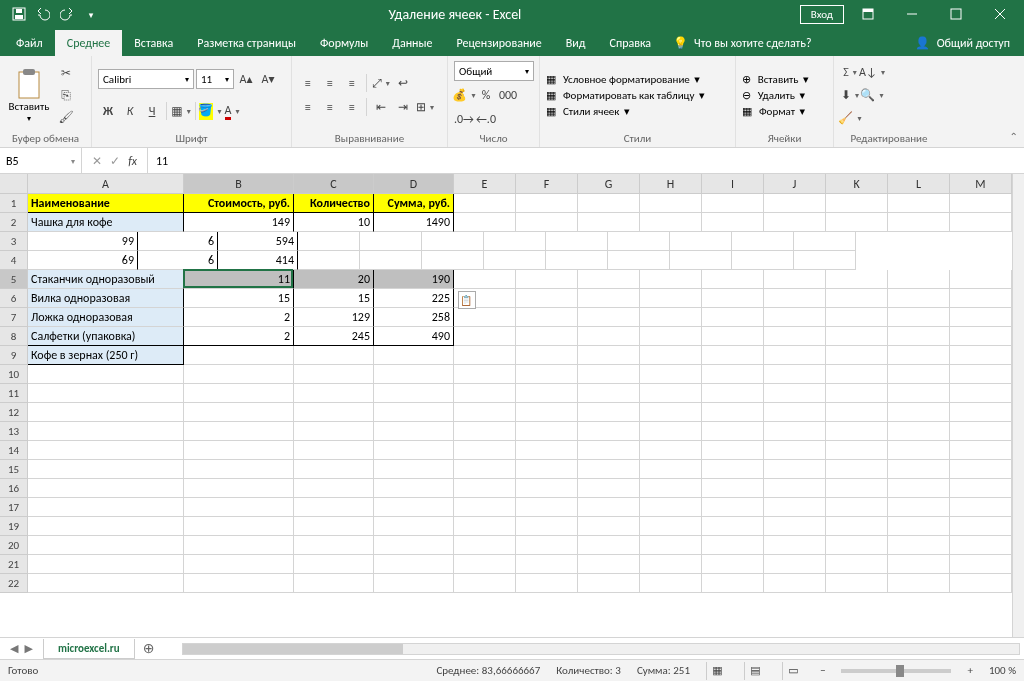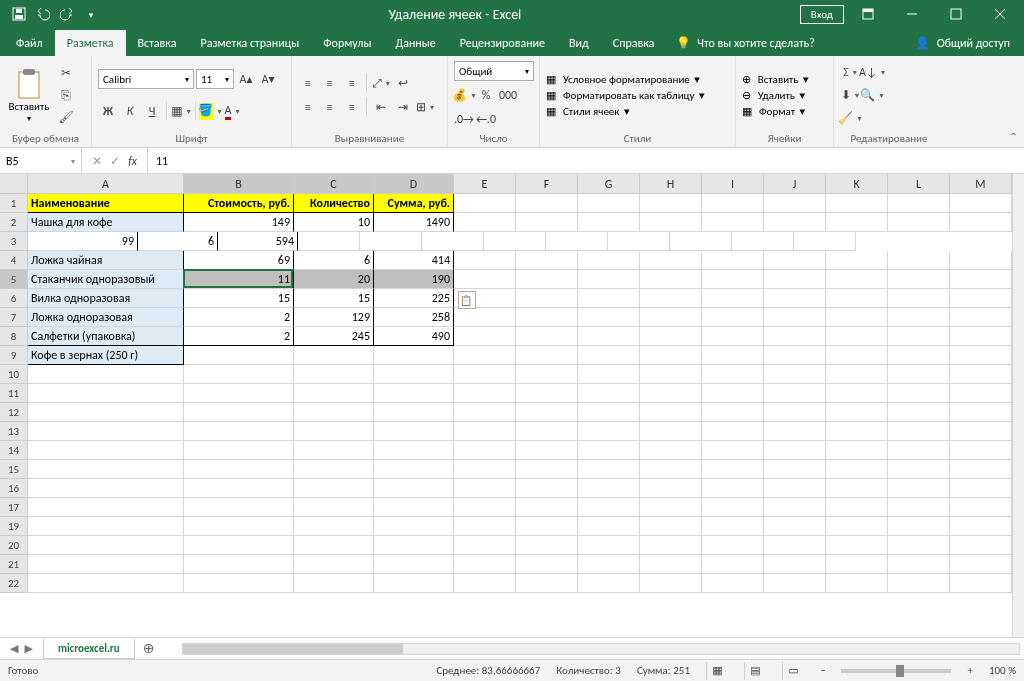--- a/index.html
+++ b/index.html
@@ -130,21 +130,21 @@
         <svg width="12" height="12">
           <line x1="1" y1="1" x2="11" y2="11" stroke="#fff"></line>
           <line x1="11" y1="1" x2="1" y2="11" stroke="#fff"></line>
         </svg>
       </div>
   </div>
 </div>
 
 <div class="menutabs">
   <div class="tab">Файл</div>
-  <div class="tab active">Разметка</div>
+  <div class="tab active">Среднее</div>
   <div class="tab">Вставка</div>
   <div class="tab">Разметка страницы</div>
   <div class="tab">Формулы</div>
   <div class="tab">Данные</div>
   <div class="tab">Рецензирование</div>
   <div class="tab">Вид</div>
   <div class="tab">Справка</div>
   <div class="tell-me">
       <span>💡</span>
       <span>Что вы хотите сделать?</span>
@@ -361,21 +361,20 @@
           <div class="cell" style="width: 62px;"></div>
           <div class="cell" style="width: 62px;"></div>
           <div class="cell" style="width: 62px;"></div>
           <div class="cell" style="width: 62px;"></div>
           <div class="cell" style="width: 62px;"></div>
           <div class="cell" style="width: 62px;"></div>
           <div class="cell" style="width: 62px;"></div>
         </div>
         <div class="grow">
           <div class="rh">4</div>
-          <div class="cell colA" style="width: 156px;">Ложка чайная</div>
           <div class="cell num databorder" style="width: 110px;">69</div>
           <div class="cell num databorder" style="width: 80px;">6</div>
           <div class="cell num databorder" style="width: 80px;">414</div>
           <div class="cell" style="width: 62px;"></div>
           <div class="cell" style="width: 62px;"></div>
           <div class="cell" style="width: 62px;"></div>
           <div class="cell" style="width: 62px;"></div>
           <div class="cell" style="width: 62px;"></div>
           <div class="cell" style="width: 62px;"></div>
           <div class="cell" style="width: 62px;"></div>

